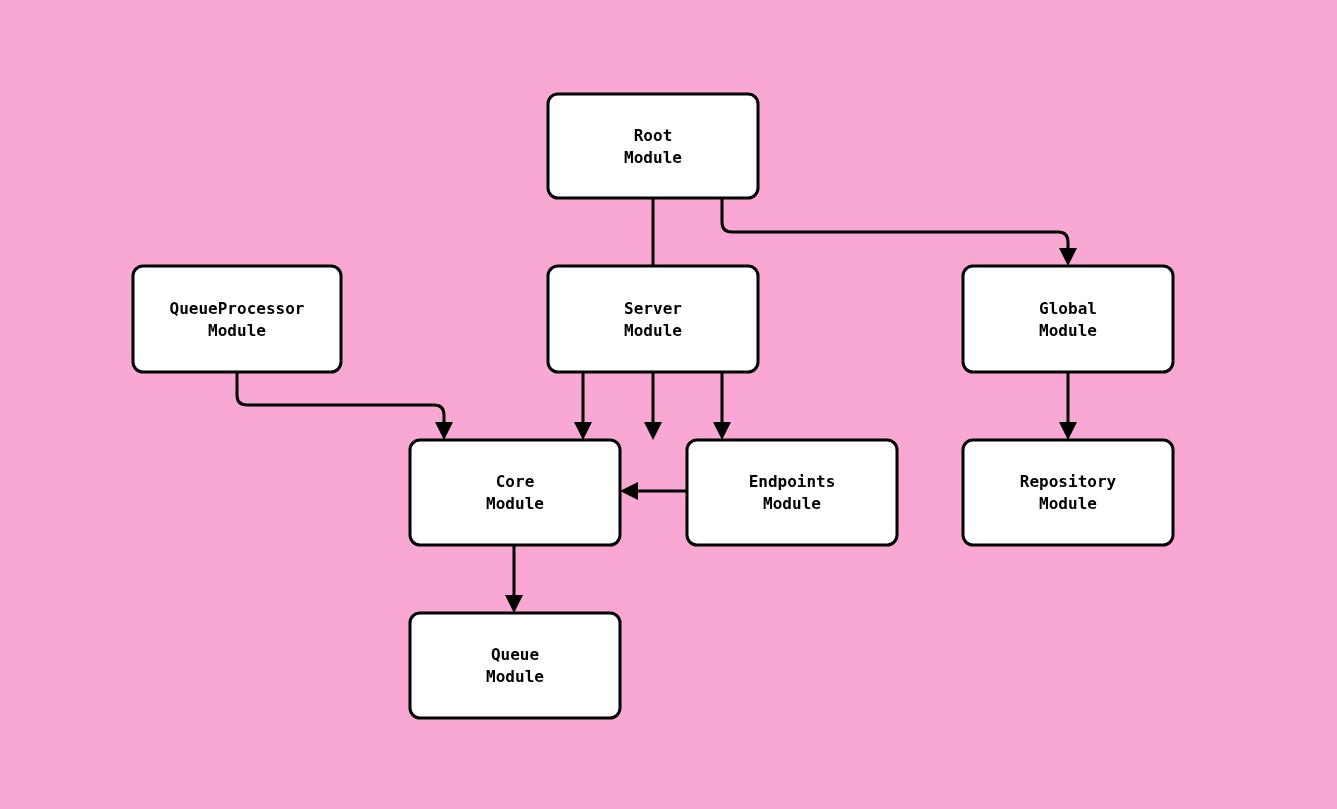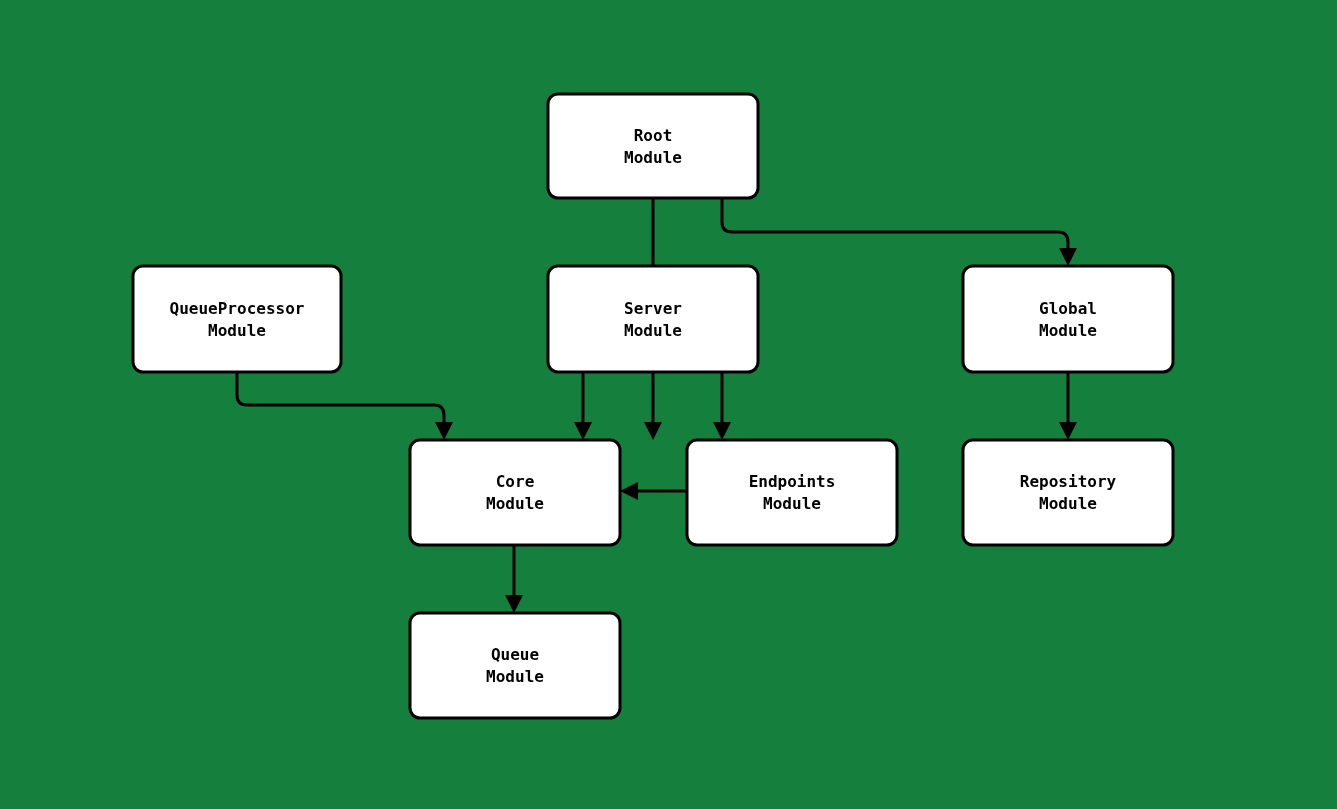--- a/index.html
+++ b/index.html
@@ -8,21 +8,21 @@
     padding: 0;
     background: #ffffff;
   }
   body {
     font-family: "DejaVu Sans Mono", "Liberation Mono", monospace;
   }
   #diagram-canvas {
     position: relative;
     width: 1337px;
     height: 809px;
-    background: #15803d;
+    background: #f9a8d4;
     overflow: hidden;
   }
   #diagram-svg {
     position: absolute;
     top: 0;
     left: 0;
     width: 1337px;
     height: 809px;
     display: block;
   }

